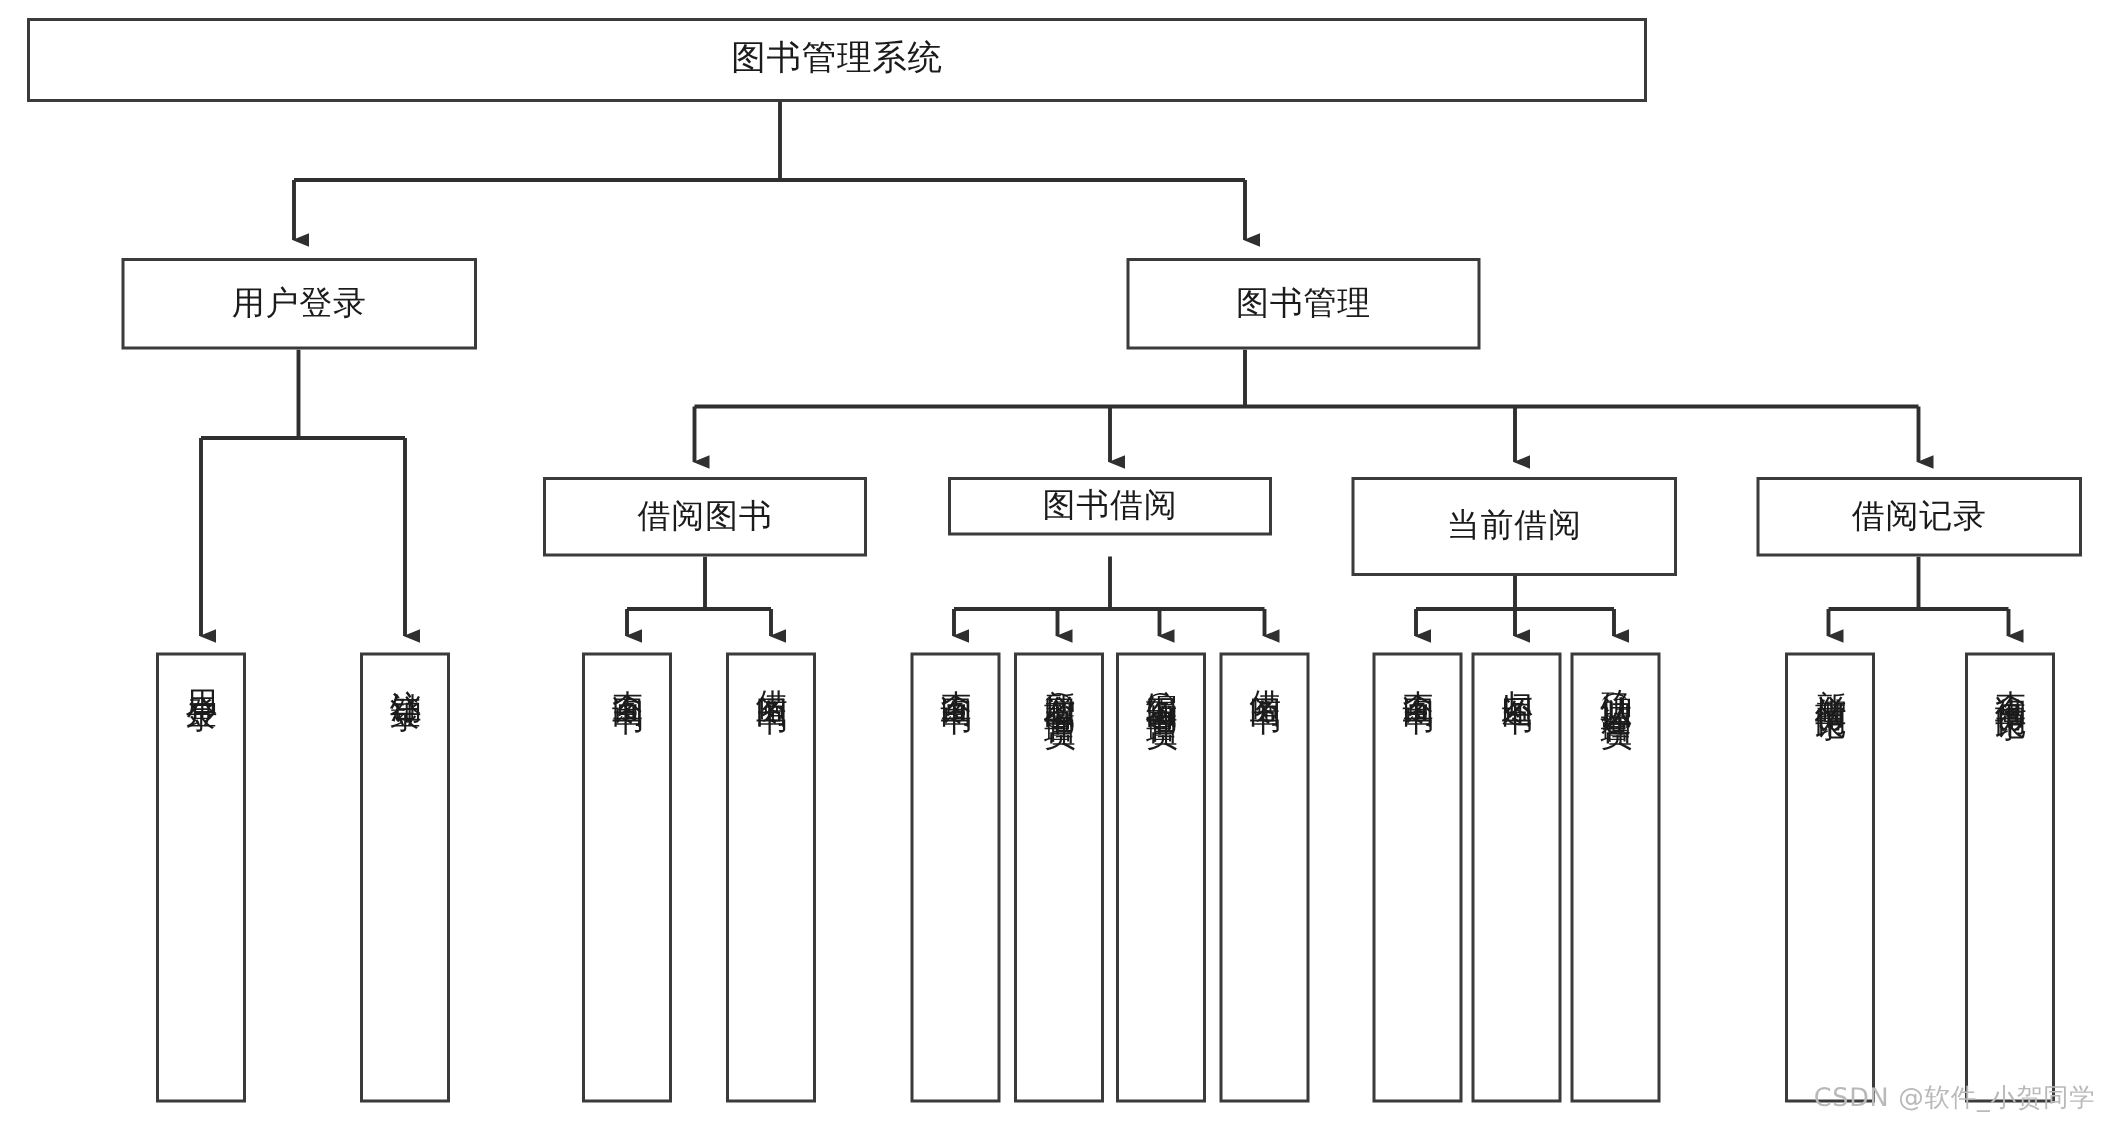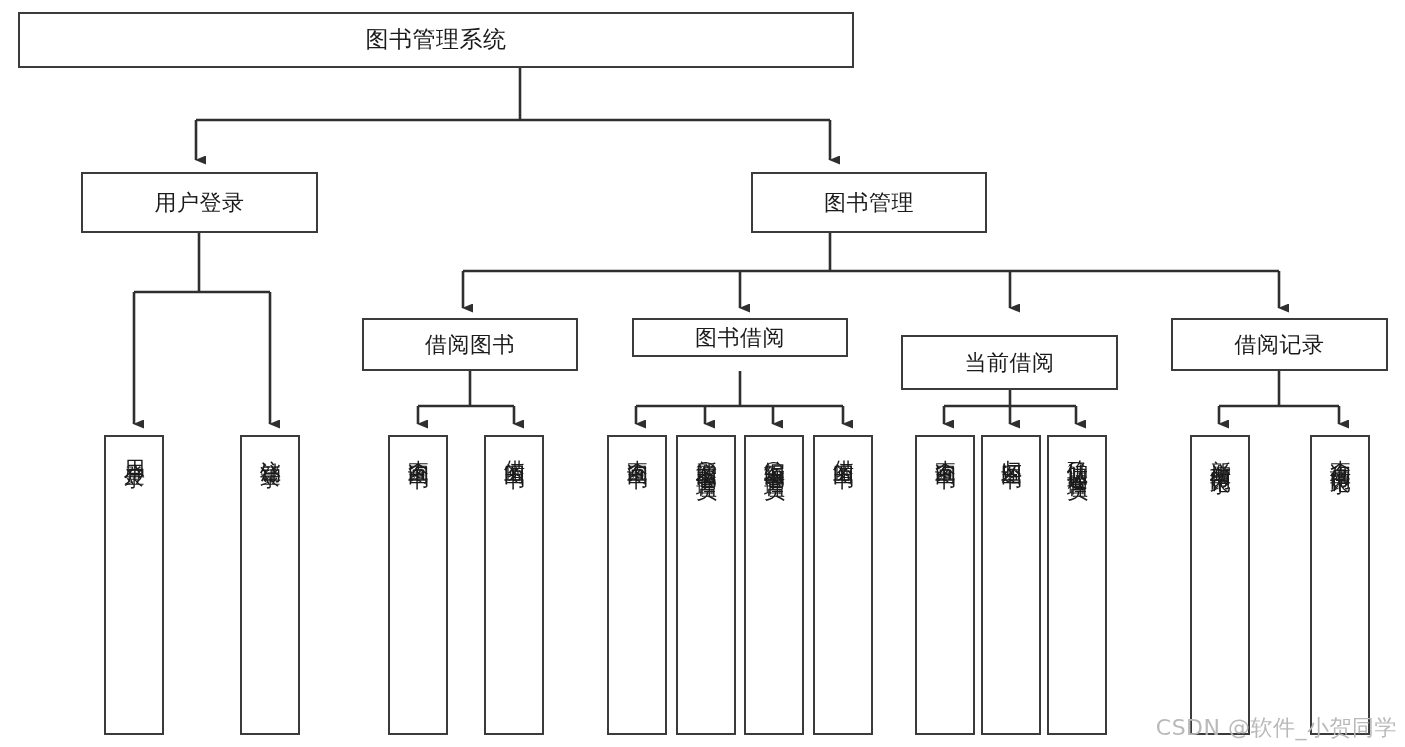--- a/index.html
+++ b/index.html
@@ -59,21 +59,21 @@
     text-orientation: upright;
     font-size: 21px;
     letter-spacing: 3px;
     line-height: 1.1;
     display: block;
   }
   .watermark {
     position: absolute;
     right: 8px;
     bottom: 4px;
-    font-size: 22px;
+    font-size: 17px;
     color: #b9b9b9;
     z-index: 5;
     white-space: nowrap;
     letter-spacing: 0.5px;
   }
 </style>
 </head>
 <body>
 
 <div id="diagram-root">
@@ -121,41 +121,41 @@
       <line x1="1010" y1="406" x2="1010" y2="424" marker-end="url(#arrowhead)"></line>
       <line x1="1076" y1="406" x2="1076" y2="424" marker-end="url(#arrowhead)"></line>
 
       <line x1="1279" y1="371" x2="1279" y2="406"></line>
       <line x1="1219" y1="406" x2="1339" y2="406"></line>
       <line x1="1219" y1="406" x2="1219" y2="424" marker-end="url(#arrowhead)"></line>
       <line x1="1339" y1="406" x2="1339" y2="424" marker-end="url(#arrowhead)"></line>
     </g>
   </svg>
 
-  <div class="node root horiz" style="left:18px; top:12px; width:836px; height:56px;">
+  <div class="node root horiz" style="left:18px; top:12px; width:1080px; height:56px;">
     <span class="node-label">图书管理系统</span>
   </div>
 
   <div class="node horiz" style="left:81px; top:172px; width:237px; height:61px;">
     <span class="node-label">用户登录</span>
   </div>
 
   <div class="node horiz" style="left:712px; top:172px; width:236px; height:61px;margin-left:39px;">
     <span class="node-label">图书管理</span>
   </div>
 
   <div class="node horiz" style="left:362px; top:318px; width:216px; height:53px;">
     <span class="node-label">借阅图书</span>
   </div>
 
   <div class="node horiz" style="left:632px; top:318px; width:216px; height:39px;">
     <span class="node-label">图书借阅</span>
   </div>
 
-  <div class="node horiz" style="left:901px; top:318px; width:217px; height:55px;margin-top:17px;">
+  <div class="node horiz" style="left:901px; top:318px; width:217px; height:66px;">
     <span class="node-label">当前借阅</span>
   </div>
 
   <div class="node horiz" style="left:1171px; top:318px; width:217px; height:53px;">
     <span class="node-label">借阅记录</span>
   </div>
 
   <div class="node vert" style="left:104px; top:435px; width:60px; height:300px;">
     <span class="node-label">用户登录</span>
   </div>

